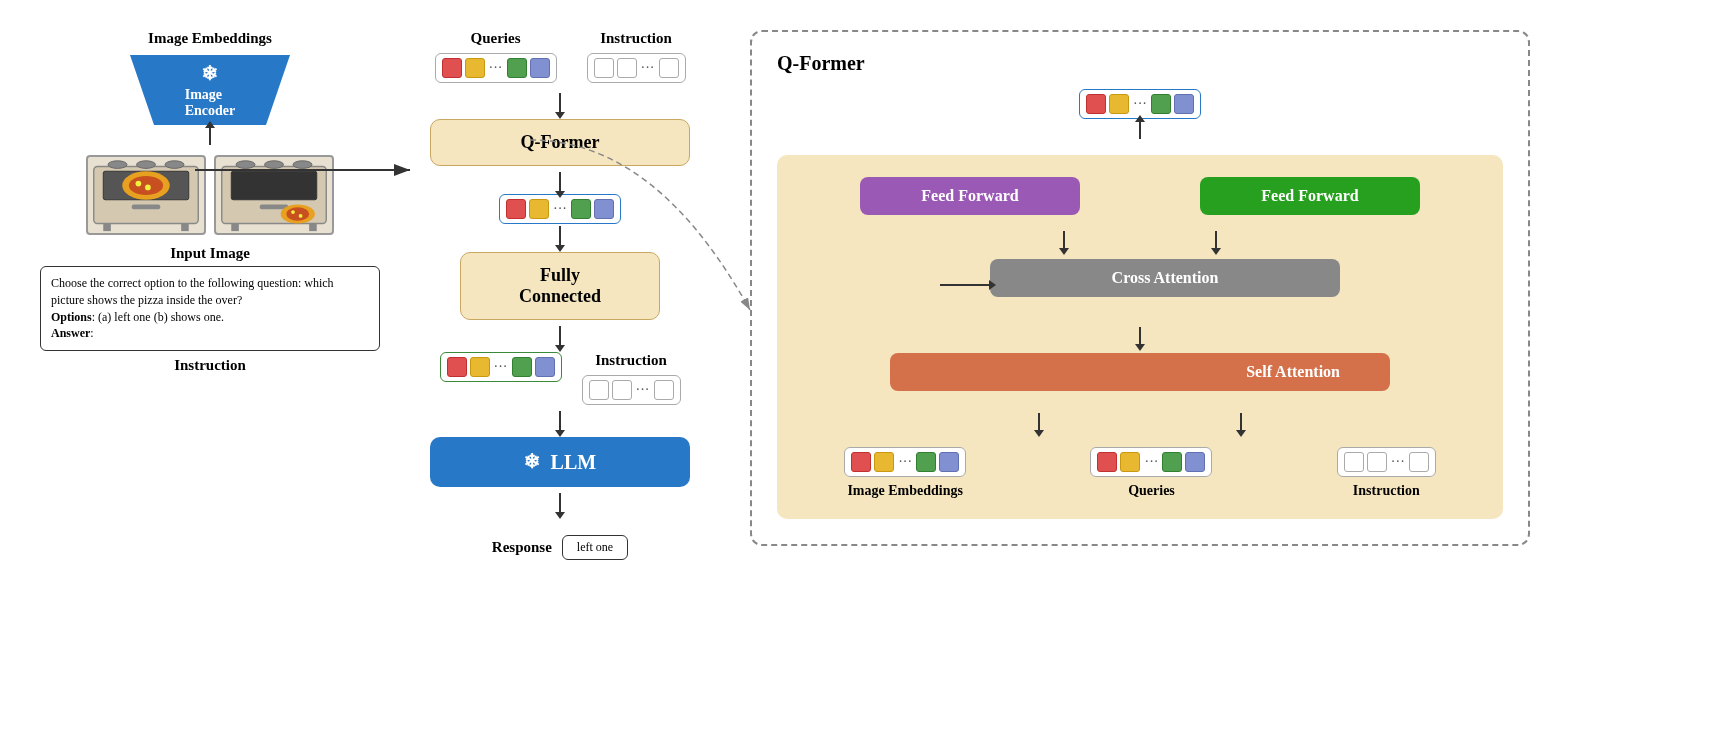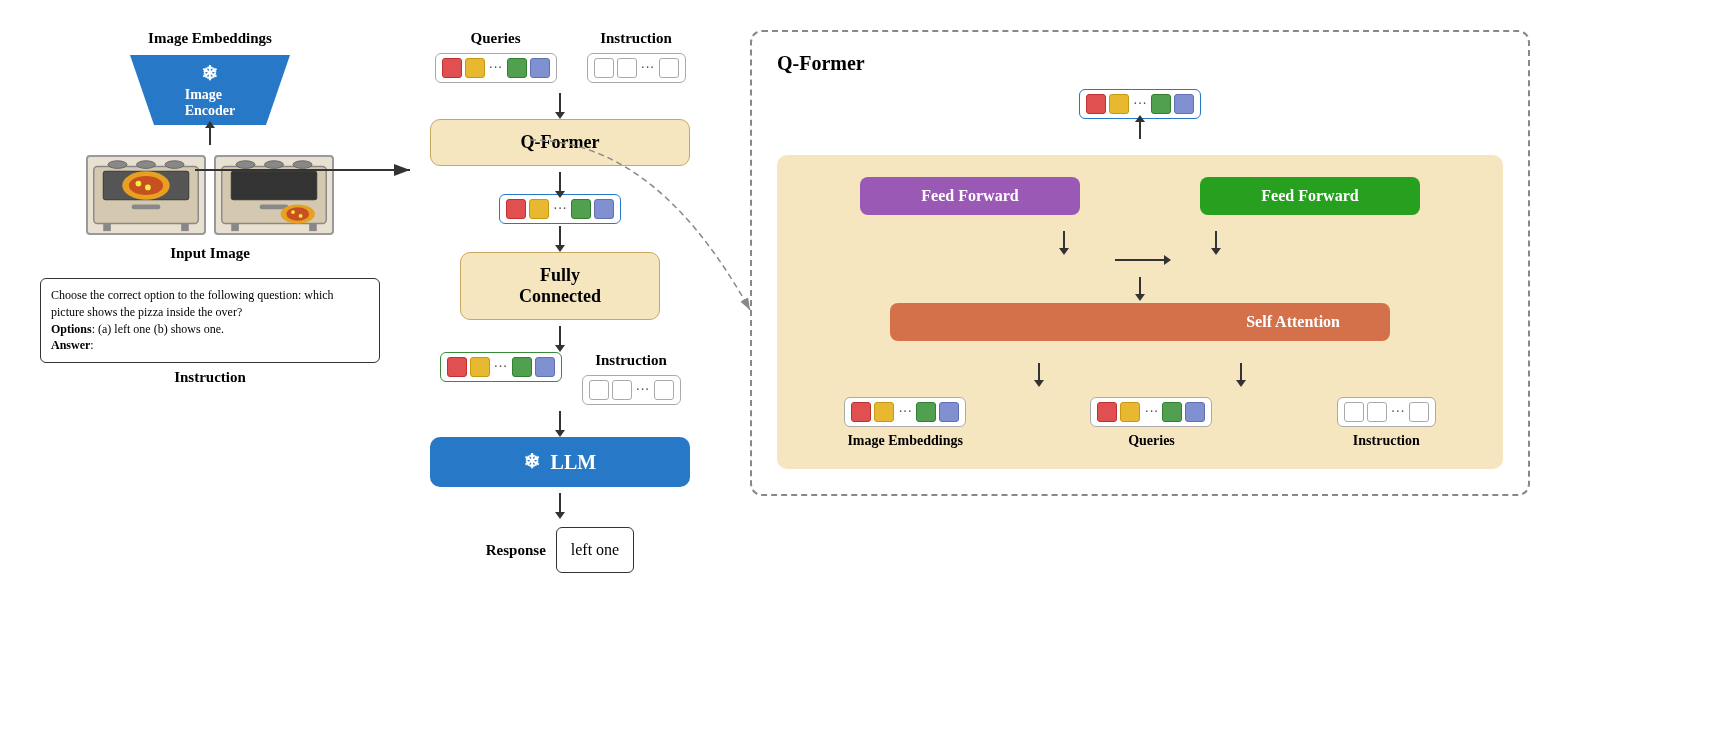--- a/index.html
+++ b/index.html
@@ -98,21 +98,21 @@
       margin-top: 4px;
       text-align: left;
     }
 
     .instruction-box {
       border: 1px solid #333;
       border-radius: 6px;
       padding: 8px 10px;
       font-size: 12px;
       width: 340px;
-      margin-top: 12px;
+      margin-top: 0;
       line-height: 1.4;
       background: white;
     }
 
     .instruction-footer-label {
       font-weight: bold;
       font-size: 15px;
       text-align: center;
       margin-top: 6px;
     }
@@ -206,33 +206,33 @@
       display: flex;
       align-items: center;
       justify-content: center;
       gap: 10px;
     }
 
     .response-row {
       display: flex;
       align-items: center;
       gap: 10px;
-      margin-top: 12px;
+      margin-top: 20px;
     }
 
     .response-label {
       font-weight: bold;
       font-size: 15px;
     }
 
     .response-box {
       border: 1.5px solid #333;
       border-radius: 6px;
-      padding: 13px 14px;
-      font-size: 16px;
+      padding: 4px 14px;
+      font-size: 12px;
     }
 
     .arrow-down {
       width: 2px;
       height: 20px;
       background: #333;
       position: relative;
       margin: 2px auto;
     }
 
@@ -620,20 +620,21 @@
           </div>
         </div>
 
         <div style="display:flex; gap:150px; margin-bottom:8px;">
           <div class="connector-arrow-up" style="transform:scaleY(-1);"></div>
           <div class="connector-arrow-up" style="transform:scaleY(-1);"></div>
         </div>
 
         <div class="cross-area">
           <div class="cross-left-arrow"></div>
+          <div class="cross-attention-box">Cross Attention</div>
         </div>
 
         <div class="connector-arrow-up" style="transform:scaleY(-1); margin-bottom:8px;"></div>
 
         <div class="self-attention-box">Self Attention</div>
 
         <div style="display:flex; gap:60px; margin:6px 0;">
           <div class="connector-arrow-up" style="transform:scaleY(-1);"></div>
           <div style="width:80px;"></div>
           <div class="connector-arrow-up" style="transform:scaleY(-1);"></div>

